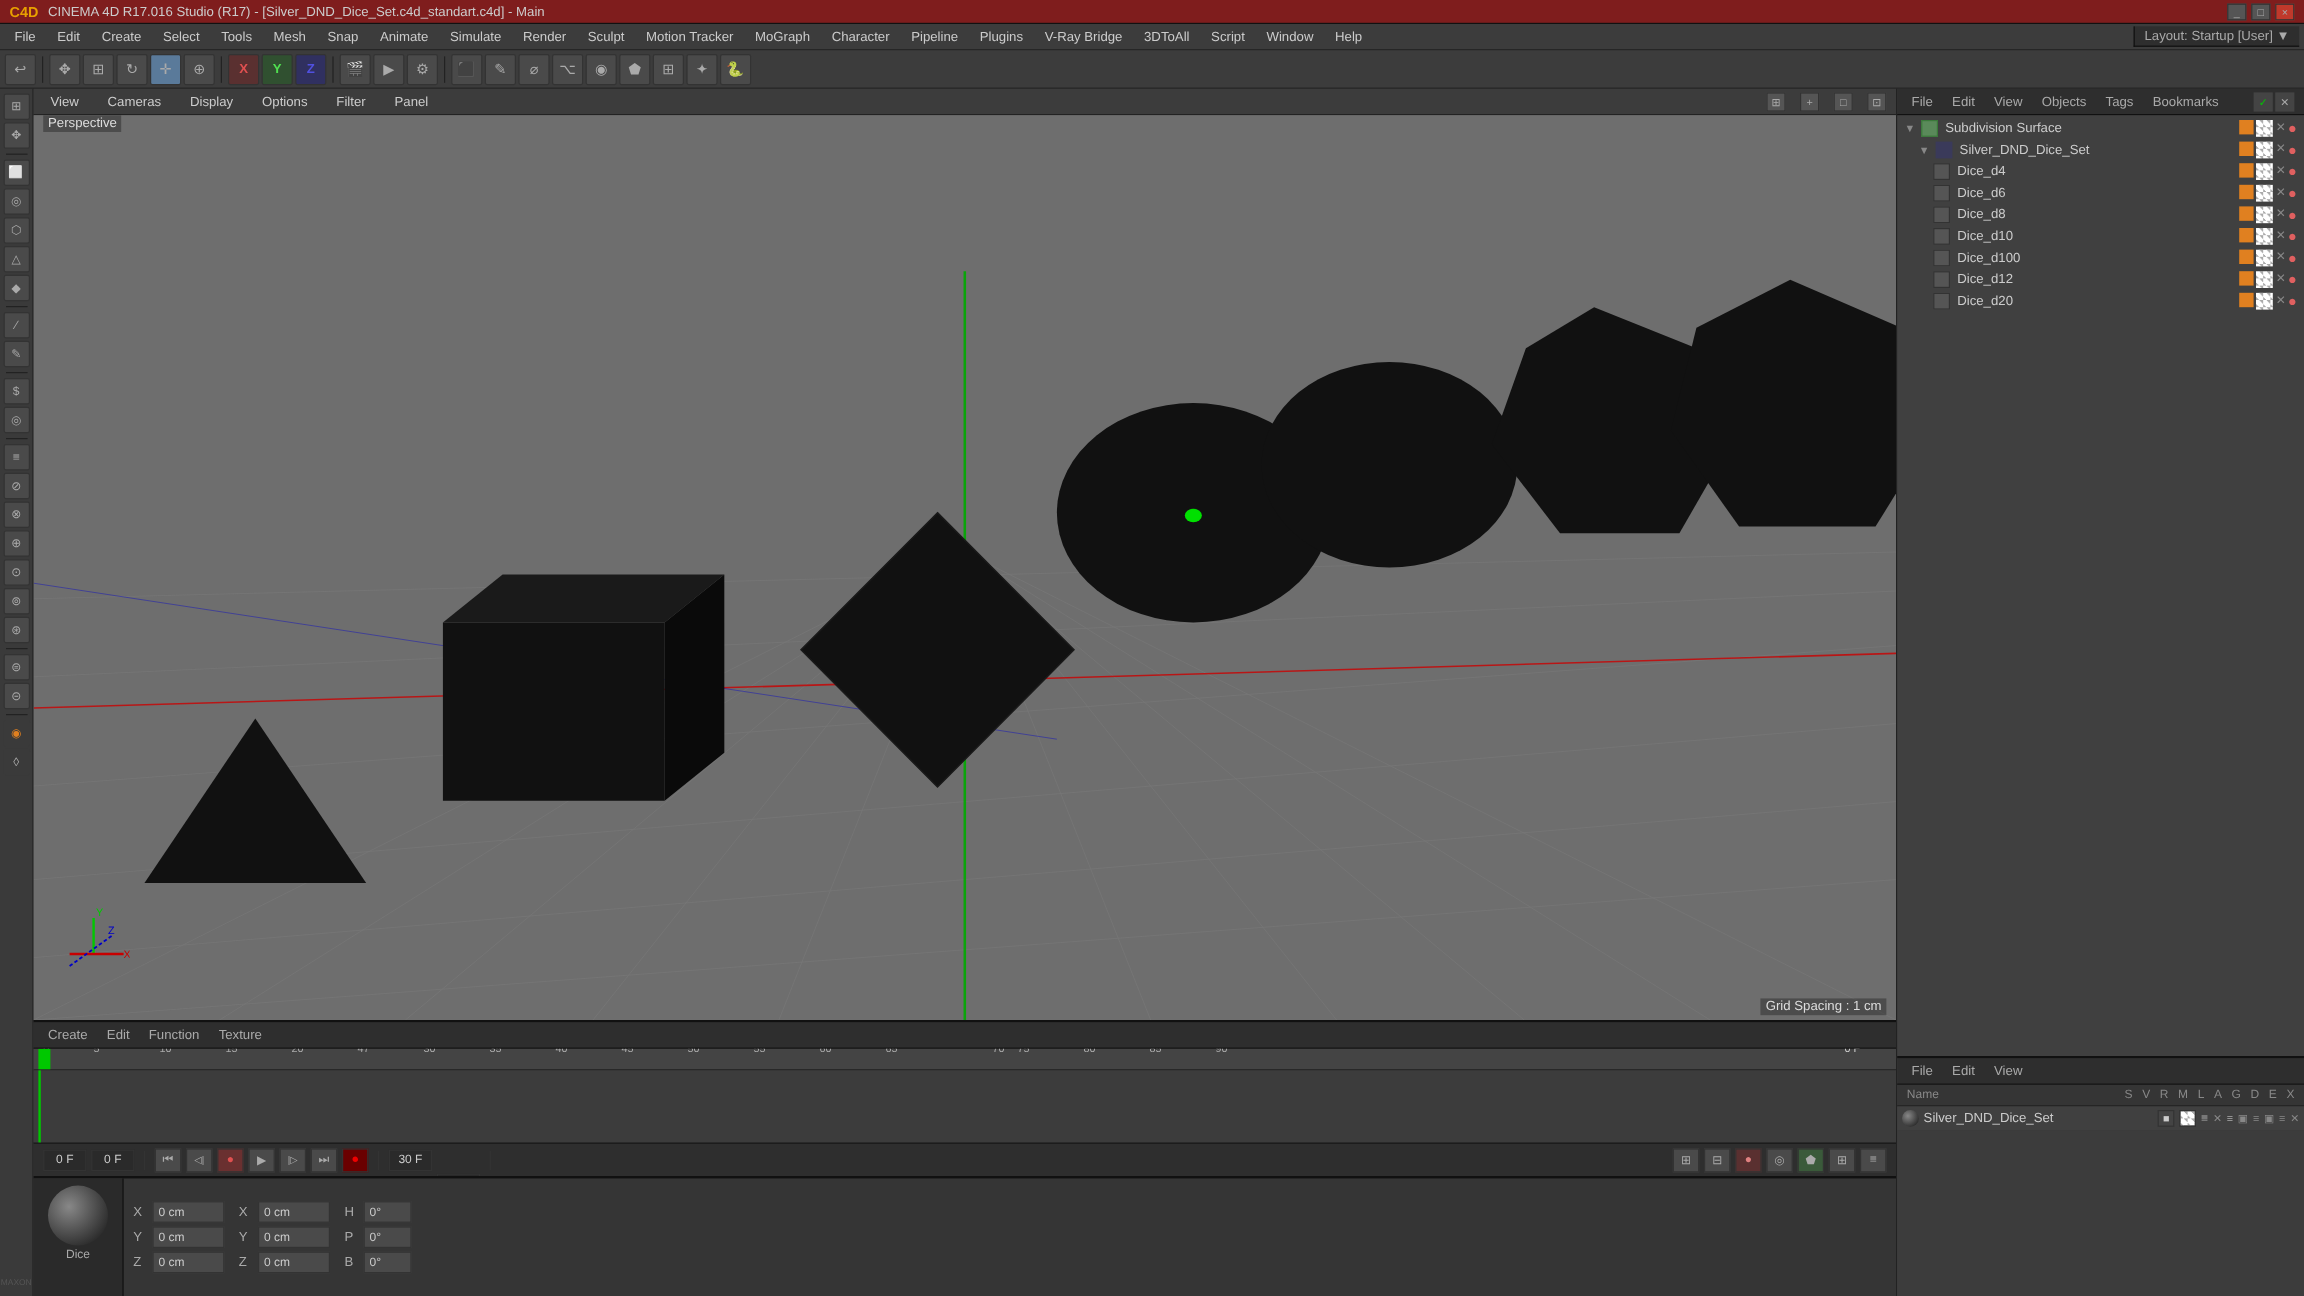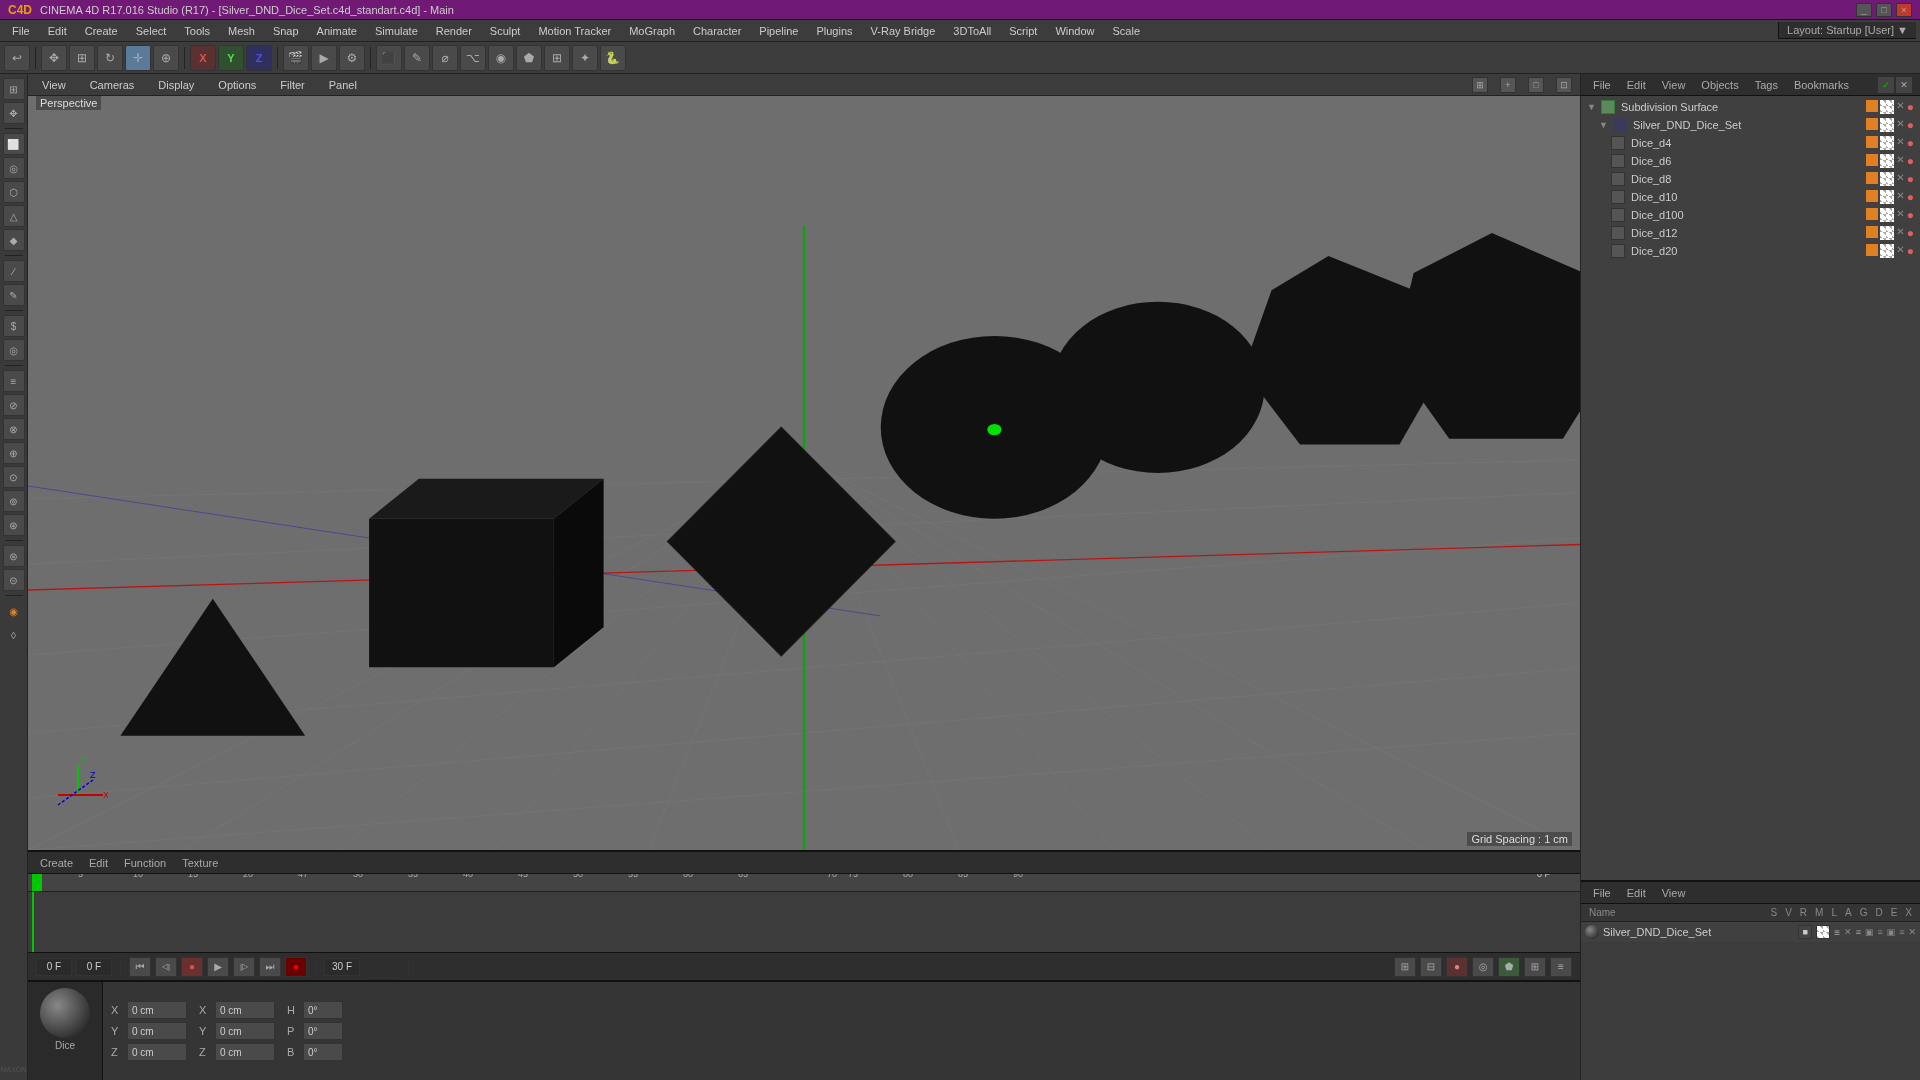--- a/index.html
+++ b/index.html
@@ -1,19 +1,19 @@
 <!DOCTYPE html>
 <html><head>
   <meta charset="utf-8">
   <style>
     * { margin: 0; padding: 0; box-sizing: border-box; }
     body { width: 1920px; height: 1080px; background: #3a3a3a; font-family: Arial, sans-serif; font-size: 11px; color: #ccc; overflow: hidden; }
 
     
-    #titlebar { width: 100%; height: 20px; background: #701a75; display: flex; align-items: center; justify-content: space-between; padding: 0 8px; border-bottom: 1px solid #111; }
+    #titlebar { width: 100%; height: 20px; background: #7f1d1d; display: flex; align-items: center; justify-content: space-between; padding: 0 8px; border-bottom: 1px solid #111; }
     #titlebar-left { display: flex; align-items: center; gap: 4px; }
     #titlebar-controls { display: flex; gap: 4px; }
     .win-btn { width: 16px; height: 14px; background: #555; border: 1px solid #333; cursor: pointer; display: flex; align-items: center; justify-content: center; font-size: 9px; color: #aaa; }
     .win-btn.close { background: #c0392b; }
     .win-btn.max { background: #555; }
     .win-btn.min { background: #555; }
 
     
     #menubar { width: 100%; height: 22px; background: #3c3c3c; display: flex; align-items: center; padding: 0 4px; border-bottom: 1px solid #222; gap: 2px; }
     .menu-item { padding: 2px 8px; font-size: 11px; color: #ccc; cursor: pointer; border-radius: 2px; white-space: nowrap; }
@@ -135,21 +135,21 @@
   <div class="menu-item">Sculpt</div>
   <div class="menu-item">Motion Tracker</div>
   <div class="menu-item">MoGraph</div>
   <div class="menu-item">Character</div>
   <div class="menu-item">Pipeline</div>
   <div class="menu-item">Plugins</div>
   <div class="menu-item">V-Ray Bridge</div>
   <div class="menu-item">3DToAll</div>
   <div class="menu-item">Script</div>
   <div class="menu-item">Window</div>
-  <div class="menu-item">Scale</div>
+  <div class="menu-item">Help</div>
   <div style="flex:1"></div>
   <span id="layout-label" style="position:relative; font-size:11px; color:#aaa; padding: 2px 8px; cursor:pointer;">Layout: Startup [User] ▼</span>
 </div>
 
 <div id="toolbar">
   <div class="tool-btn">↩</div>
   <div class="tool-separator"></div>
   <div class="tool-btn">✥</div>
   <div class="tool-btn">⊞</div>
   <div class="tool-btn">↻</div>

